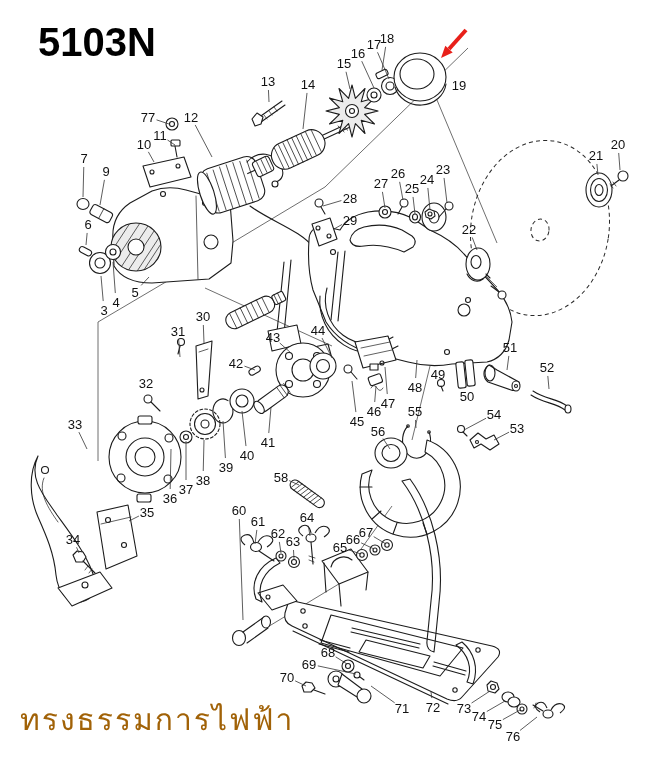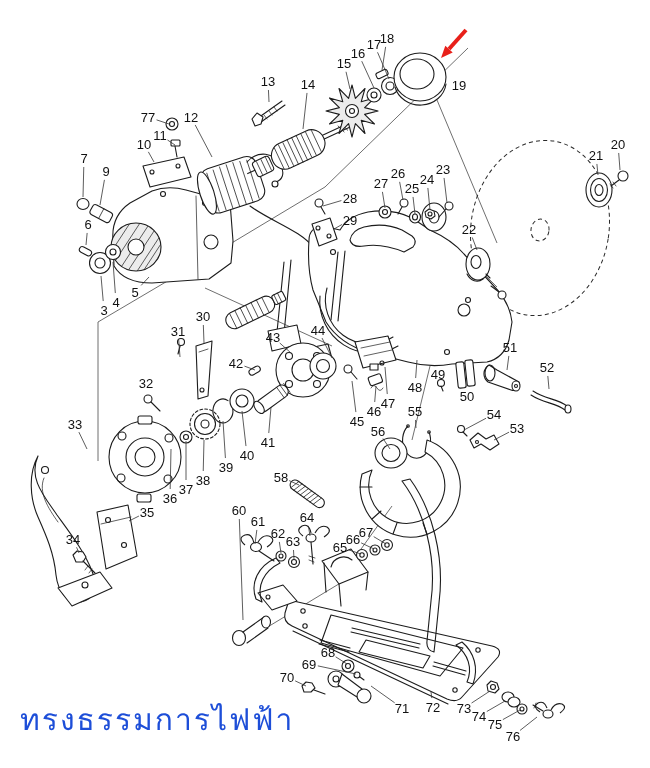--- a/index.html
+++ b/index.html
@@ -15,20 +15,21 @@
   .w{fill:#ffffff;stroke:#1c1c1c;stroke-width:1.1;stroke-linejoin:round;}
   .g{fill:#ececec;stroke:#1c1c1c;stroke-width:1.1;stroke-linejoin:round;}
   .d{fill:none;stroke:#2a2a2a;stroke-width:1;stroke-dasharray:4 3.2;}
   .x{fill:none;stroke:#4a4a4a;stroke-width:0.8;}
   .lbl{font-family:"Liberation Sans",sans-serif;font-size:13px;fill:#111;}
 </style>
 </head>
 <body>
 
 <div class="page">
+  <div class="title">5103N</div>
 
   <svg id="diagram-svg" width="650" height="768" viewBox="0 0 650 768">
     <defs>
       <clipPath id="vclip">
           <ellipse cx="136" cy="247" rx="25" ry="24"></ellipse>
         </clipPath>
     </defs>
 
     <g>
       <polyline class="x" points="468,48 325,187 220,250 98,322 98,461"></polyline>
@@ -638,14 +639,14 @@
           <line x1="520.0564124201559" y1="730.4136735007099" x2="537" y2="717" stroke="#333333" stroke-width="0.8"></line>
           <text x="513" y="736" text-anchor="middle" dy="0.35em" class="lbl" fill="#111111">76</text>
         </g>
         <g>
           <line x1="156.53814968245462" y1="119.84604989415155" x2="169" y2="124" stroke="#333333" stroke-width="0.8"></line>
           <text x="148" y="117" text-anchor="middle" dy="0.35em" class="lbl" fill="#111111">77</text>
         </g>
       </g>
   </svg>
 
-  <div class="watermark" style="color: #1d4ed8;">ทรงธรรมการไฟฟ้า</div>
+  <div class="watermark" style="color: #a16207;">ทรงธรรมการไฟฟ้า</div>
 </div>
 
 </body></html>

